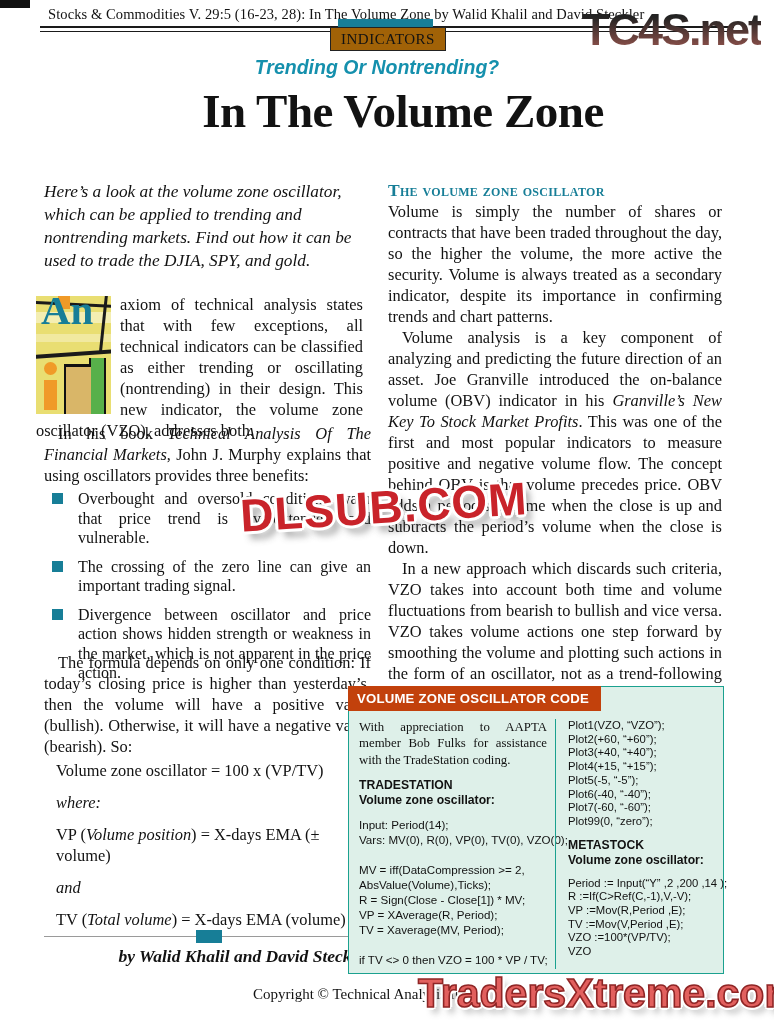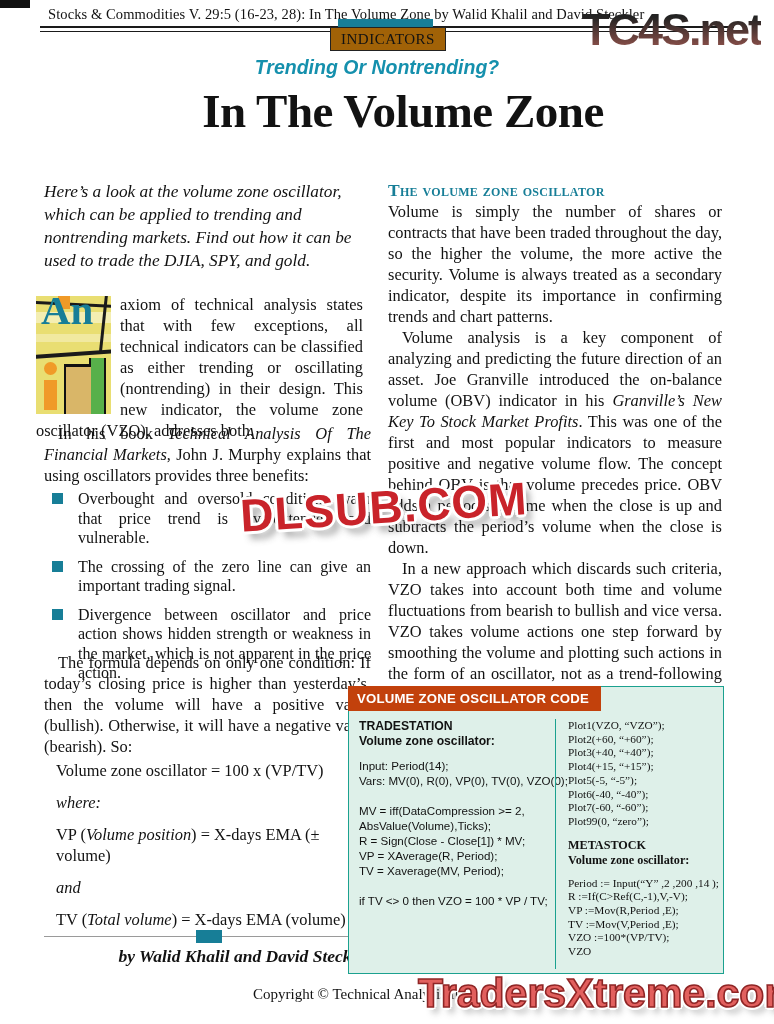--- a/index.html
+++ b/index.html
@@ -64,21 +64,21 @@
   .col-right p{margin:0;}
   .col-right p.ind{text-indent:14px;}
   
   .codebox{left:348px;top:686px;width:374px;height:286px;background:#def0e9;border:1px solid #1ba18f;}
   .cb-header{position:absolute;left:-1px;top:-1px;width:253px;height:25px;background:#c2410c;color:#fff;
              font-family:"Liberation Sans",sans-serif;font-weight:bold;font-size:13.2px;line-height:25px;
              padding-left:9px;letter-spacing:.2px;box-sizing:border-box;}
   .cb-cols{position:absolute;left:10px;right:6px;top:32px;bottom:4px;display:flex;
            font-family:"Liberation Sans",sans-serif;}
   .cb-left{width:196px;padding-right:8px;box-sizing:border-box;}
-  .cb-right{flex:1;border-left:1px solid #1ba18f;padding-left:12px;font-family:Liberation Serif, serif;}
+  .cb-right{flex:1;border-left:1px solid #1ba18f;padding-left:12px;}
   .credit{font-family:"Liberation Serif",serif;font-size:12.8px;line-height:1.28;text-align:justify;margin:0 0 10px 0;}
   .chead{font-weight:bold;font-size:12.2px;line-height:15px;}
   .spacer{height:9px;}
   .cline{font-size:11.3px;line-height:13.7px;white-space:nowrap;}
   .cb-left .cline{font-size:11.6px;line-height:15px;}
   
   .copyright{left:253px;top:986px;font-size:15px;}
 </style>
 </head>
 <body>
@@ -140,20 +140,21 @@
     <div class="rc-heading">The volume zone oscillator</div>
     <p>Volume is simply the number of shares or contracts that have been traded throughout the day, so the higher the volume, the more active the security. Volume is always treated as a secondary indicator, despite its importance in confirming trends and chart patterns.</p>
     <p class="ind"><span>Volume analysis is a key component of analyzing and predicting the future direction of an asset. Joe Granville introduced the on-balance volume (OBV) indicator in his </span><i>Granville’s New Key To Stock Market Profits</i><span>. This was one of the first and most popular indicators to measure positive and negative volume flow. The concept behind OBV is that volume precedes price. OBV adds a period’s volume when the close is up and subtracts the period’s volume when the close is down.</span></p>
     <p class="ind">In a new approach which discards such criteria, VZO takes into account both time and volume fluctuations from bearish to bullish and vice versa. VZO takes volume actions one step forward by smoothing the volume and plotting such actions in the form of an oscillator, not as a trend-following indicator like the OBV. These modifications take the form of a leading indicator that provides buy/sell signals based on oversold/overbought behavior.</p>
   </div>
 
   <div class="abs codebox">
     <div class="cb-header">VOLUME ZONE OSCILLATOR CODE</div>
     <div class="cb-cols">
       <div class="cb-left">
+        <p class="credit">With appreciation to AAPTA member Bob Fulks for assistance with the TradeStation coding.</p>
         <div class="chead">TRADESTATION</div>
         <div class="chead">Volume zone oscillator:</div>
         <div class="spacer"></div>
         <div>
             <div class="cline">Input: Period(14);</div>
             <div class="cline">Vars: MV(0), R(0), VP(0), TV(0), VZO(0);</div>
             <div class="cline">&nbsp;</div>
             <div class="cline">MV = iff(DataCompression &gt;= 2,</div>
             <div class="cline">AbsValue(Volume),Ticks);</div>
             <div class="cline">R = Sign(Close - Close[1]) * MV;</div>

